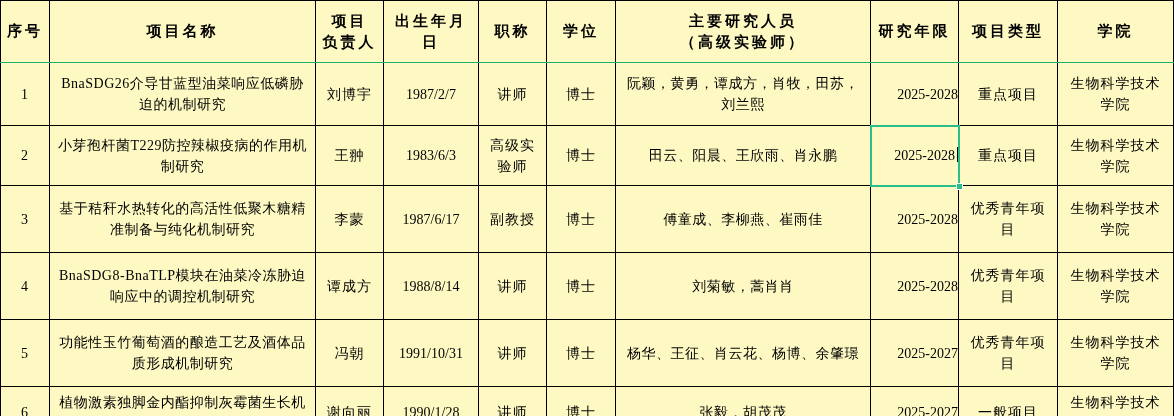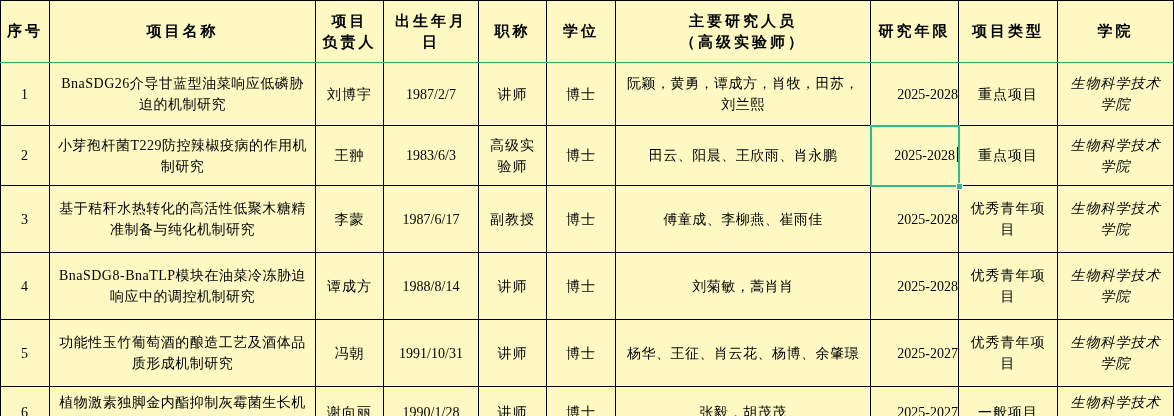--- a/index.html
+++ b/index.html
@@ -43,21 +43,21 @@
   tbody tr:nth-child(4) { height: 60px; }
   tbody tr:nth-child(5) { height: 53px; }
   tbody tr:nth-child(6) { height: 52px; }
   tbody tr.filler { height: 3px; }
   tbody tr.filler td { height: 3px; line-height: 0; font-size: 0; border-bottom: none; }
   td.col-project-name { padding: 0 6px; letter-spacing: 0.5px; text-align: center; }
   td.col-researchers  { padding: 8px 8px; letter-spacing: 0.5px; }
   td.col-leader       { padding: 0 4px; }
   td.col-title        { padding: 0 10px; margin-left: 20px; }
   td.col-project-type { padding: 12px 10px; }
-  td.col-college      { padding: 0 10px; font-style: italic; }
+  td.col-college      { padding: 0 10px; }
   td.col-birth-date   { letter-spacing: 0; }
   td.col-years        { letter-spacing: 0; text-align: right; }
   .frozen-line {
     position: absolute;
     left: 0; top: 62px;
     width: 1174px; height: 1px;
     background: #1FAE6F;
     z-index: 4;
     pointer-events: none;
   }

